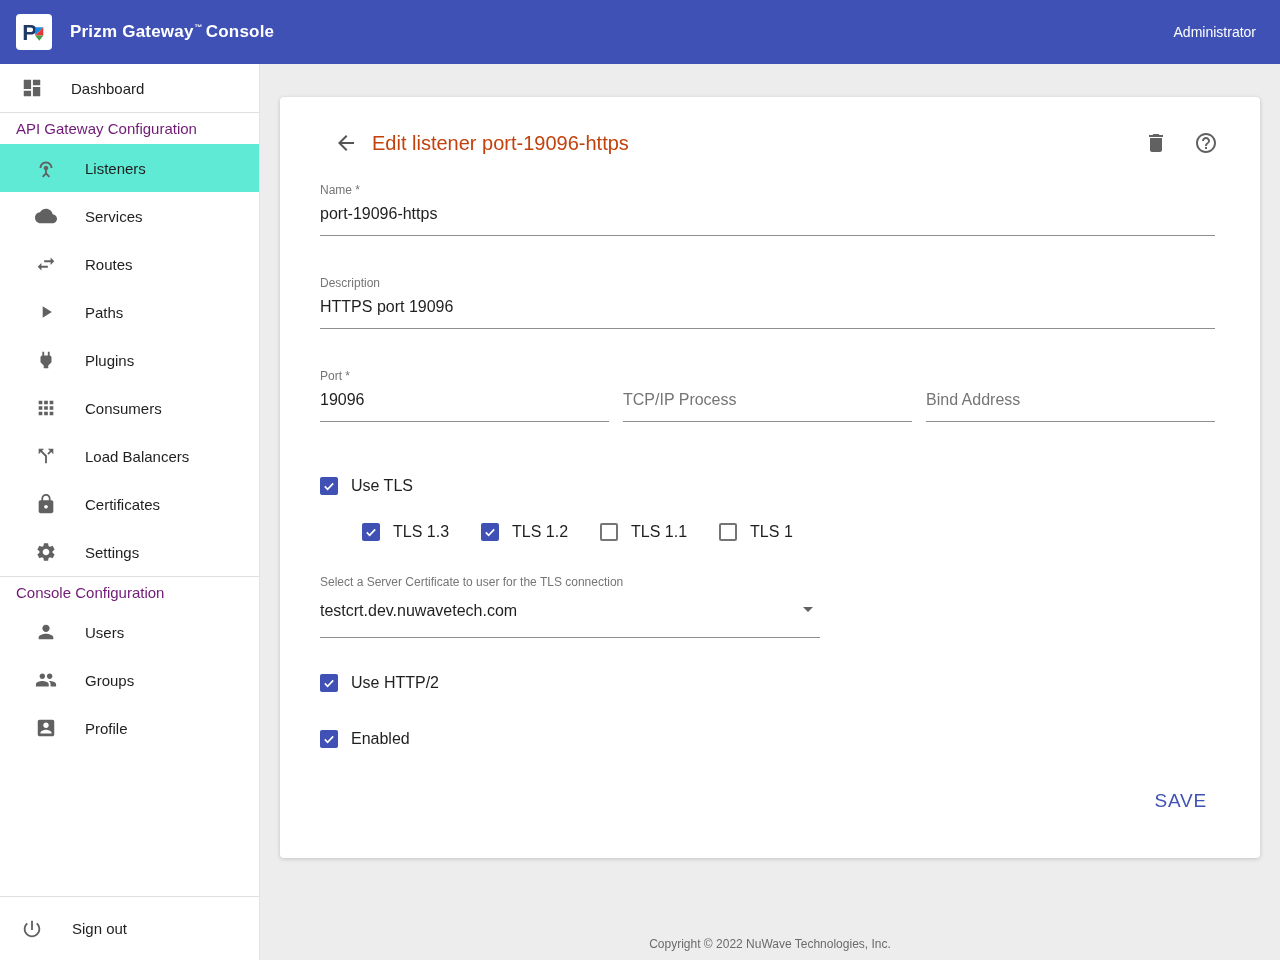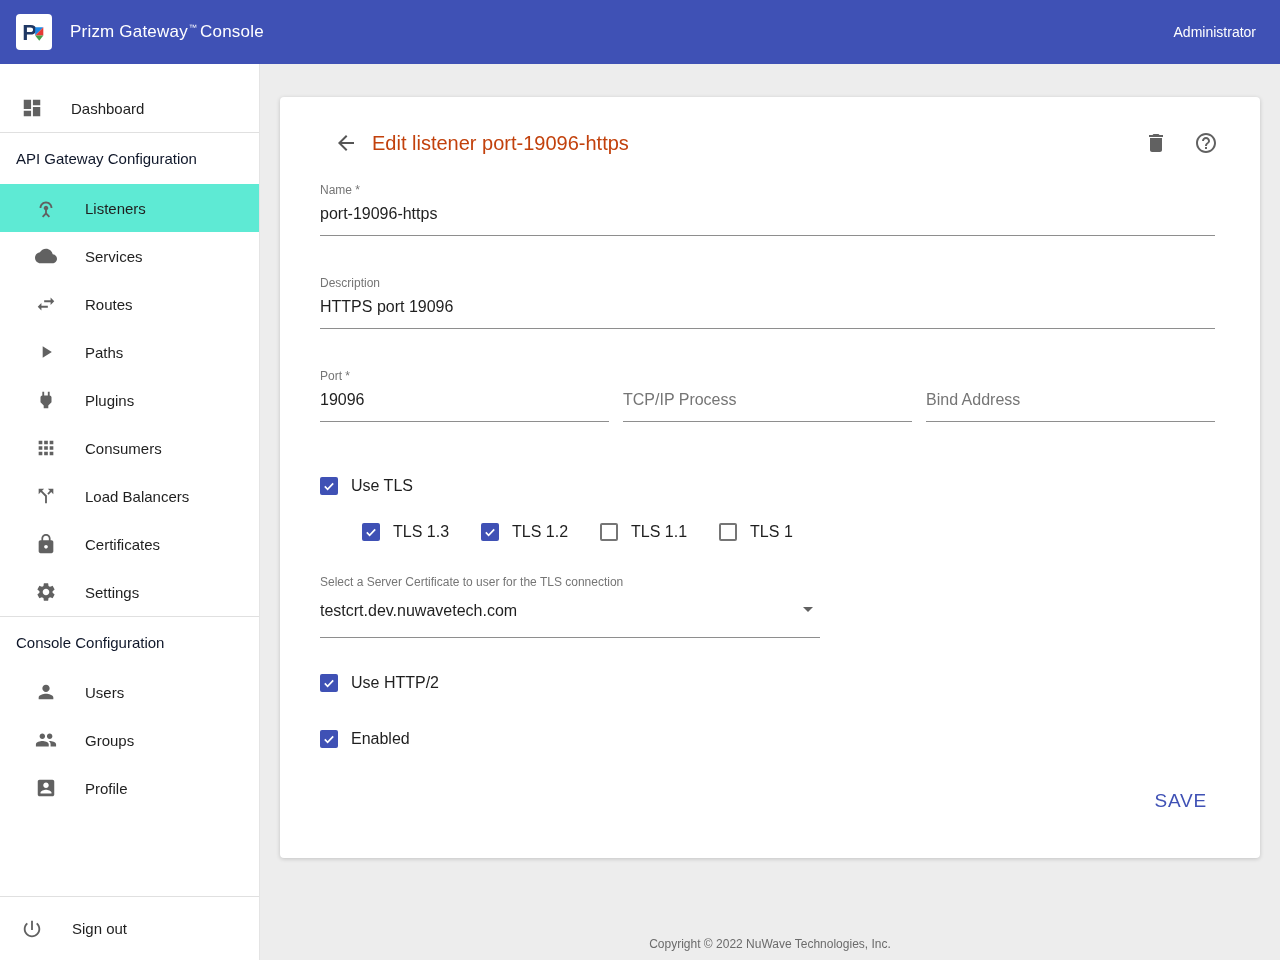--- a/index.html
+++ b/index.html
@@ -4,41 +4,41 @@
 <style>
   html,body{width:1280px;height:960px;margin:0;padding:0;overflow:hidden;
     font-family:"Liberation Sans","DejaVu Sans",sans-serif;background:#ededed;}
   *{box-sizing:border-box;}
 
   
   .topbar{height:64px;background:#3f51b5;display:flex;align-items:center;
     padding:0 24px 0 16px;color:#fff;}
   .logo{width:36px;height:36px;background:#fff;border-radius:4px;margin-right:18px;
     display:flex;align-items:center;justify-content:center;flex:0 0 auto;}
-  .app-title{font-size:17px;font-weight:400;letter-spacing:.2px;white-space:nowrap;}
+  .app-title{font-size:17px;font-weight:700;letter-spacing:.2px;white-space:nowrap;}
   .app-title sup{font-size:8px;margin:0 3px 0 1px;}
   .topbar .spacer{flex:1;}
   .user-name{font-size:14px;font-weight:500;}
 
   
   .shell{display:flex;height:896px;}
   .sidebar{width:260px;background:#fff;border-right:1px solid #e4e4e4;
-    display:flex;flex-direction:column;padding-top:20px;}
+    display:flex;flex-direction:column;padding-top:0;}
   .main{flex:1;background:#ededed;display:flex;flex-direction:column;overflow:hidden;}
 
   
   .nav-item{height:48px;display:flex;align-items:center;cursor:pointer;
     font-size:15px;color:#1f1f1f;padding-left:34px;}
   .nav-item.top-level{padding-left:20px;}
   .nav-item.selected{background:#5eead4;}
   .nav-icon{width:24px;height:24px;display:flex;align-items:center;justify-content:center;
     margin-right:27px;flex:0 0 auto;}
   .nav-label{white-space:nowrap;}
-  .section-header{height:52px;display:flex;align-items:center;padding-left:16px;
-    font-size:15px;color:#0f172a;border-top:1px solid #e0e0e0;}
+  .section-header{height:32px;display:flex;align-items:center;padding-left:16px;
+    font-size:15px;color:#701a75;border-top:1px solid #e0e0e0;}
   .sidebar .grow{flex:1;}
   .signout-row{height:64px;display:flex;align-items:center;padding-left:20px;
     border-top:1px solid #e0e0e0;cursor:pointer;font-size:15px;color:#1f1f1f;}
   .signout-row .nav-icon{margin-right:28px;}
 
   
   .card{margin:33px 20px 0 20px;background:#fff;border-radius:4px;
     box-shadow:0 1px 4px rgba(0,0,0,.18);padding-bottom:40px;}
   .card-header{display:flex;align-items:center;padding:32px 40px 0 52px;}
   .icon-btn{width:28px;height:28px;display:flex;align-items:center;justify-content:center;

